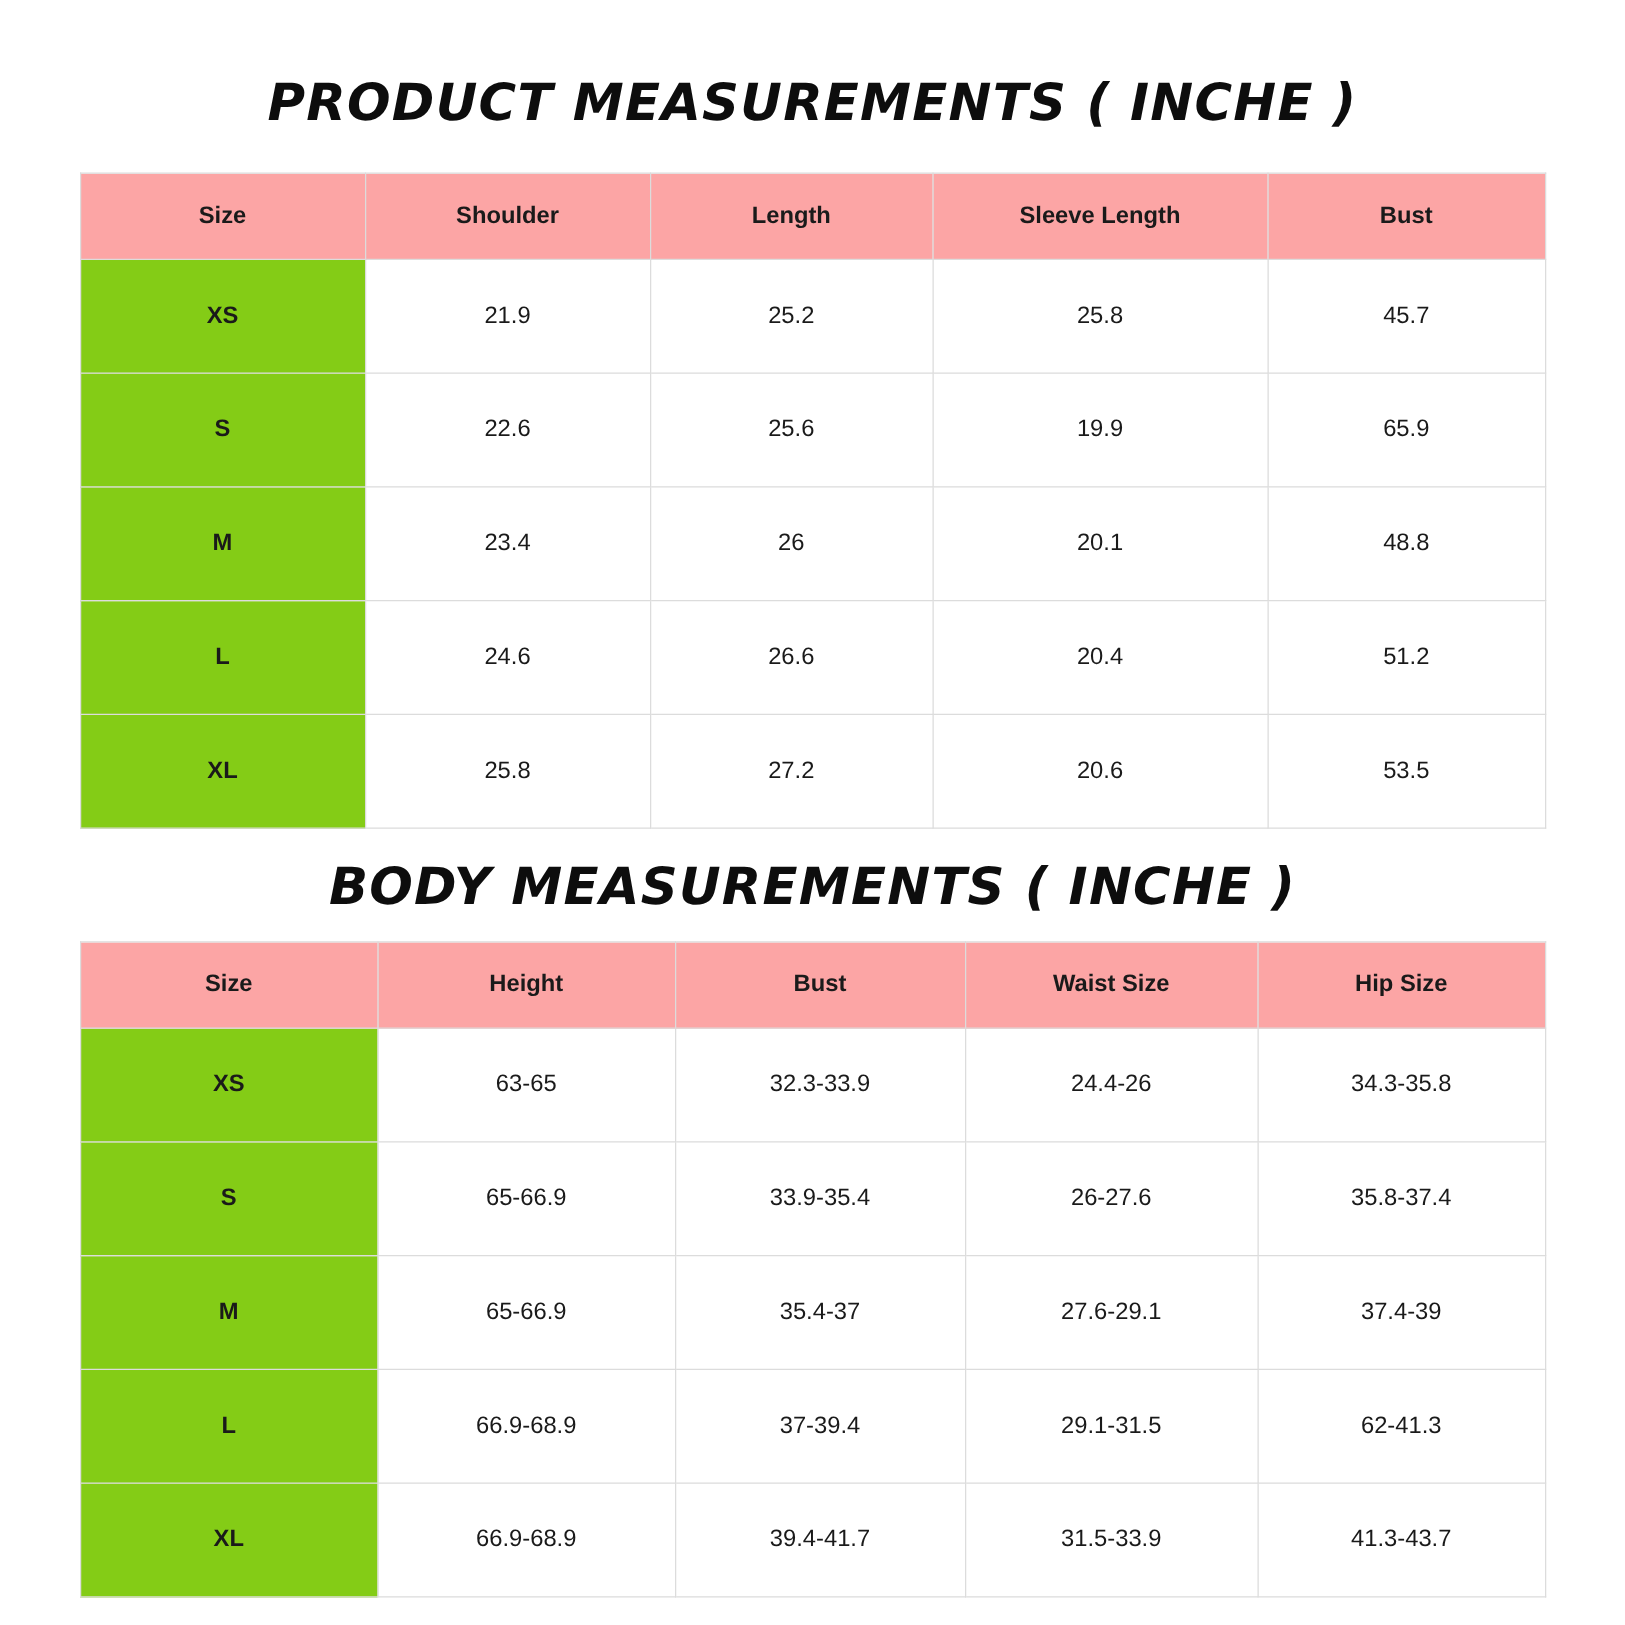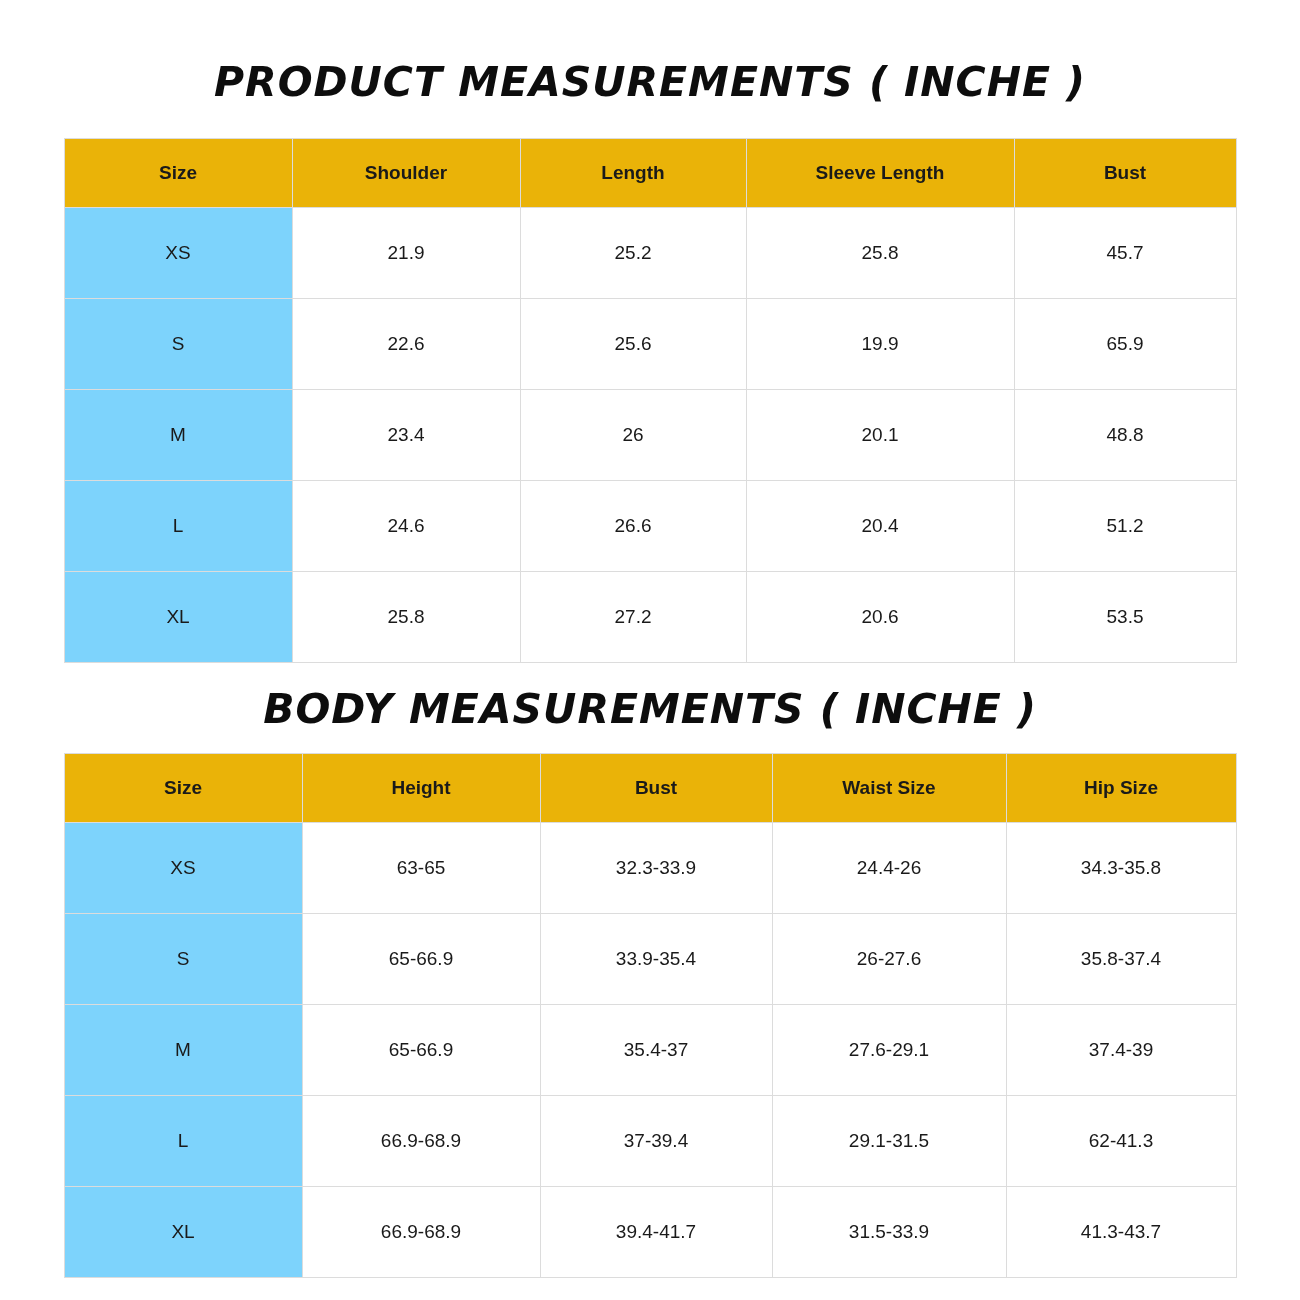--- a/index.html
+++ b/index.html
@@ -50,32 +50,32 @@
   }
   table.size-table th,
   table.size-table td {
     border: 1px solid #dcdcdc;
     text-align: center;
     vertical-align: middle;
     font-size: 19px;
     color: #1a1a1a;
   }
   table.size-table thead th {
-    background: #eab308;
+    background: #fca5a5;
     font-weight: bold;
     height: 66px;
     font-size: 19px;
   }
   table.size-table tbody td {
     height: 88px;
     font-weight: normal;
   }
   table.size-table tbody td.size-cell {
-    background: #7dd3fc;
-    font-weight: normal;
+    background: #84cc16;
+    font-weight: bold;
   }
   
   #product-table { width: 1172px; }
   #product-table col.c0 { width: 228px; }
   #product-table col.c1 { width: 228px; }
   #product-table col.c2 { width: 226px; }
   #product-table col.c3 { width: 268px; }
   #product-table col.c4 { width: 222px; }
 
   

